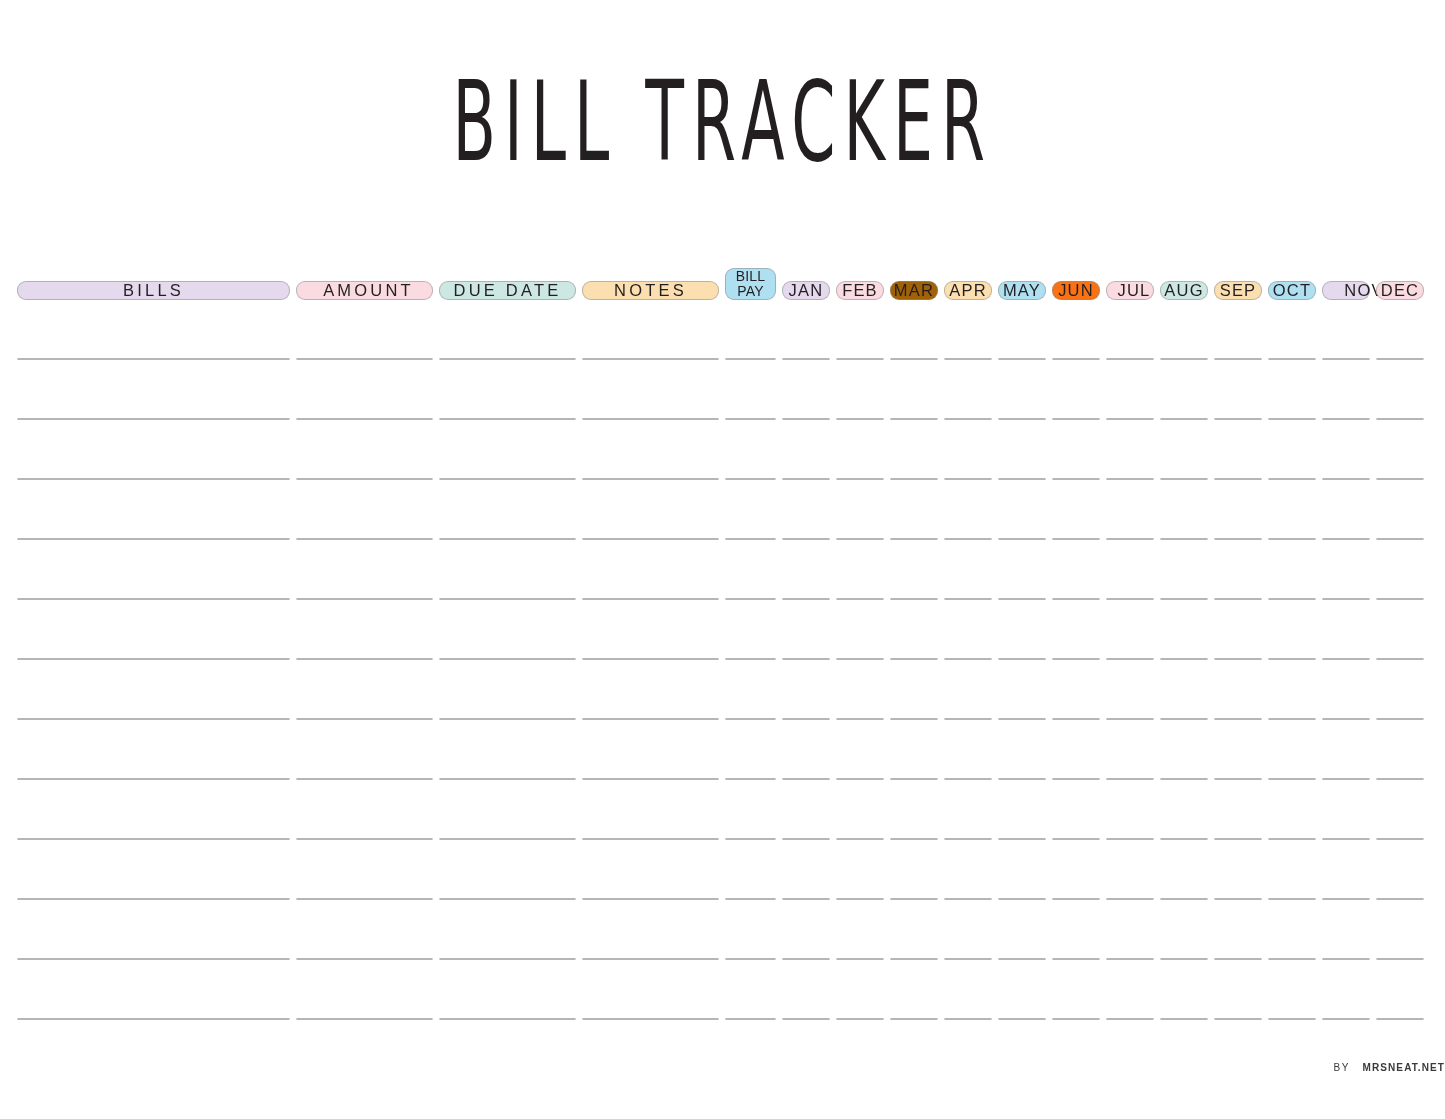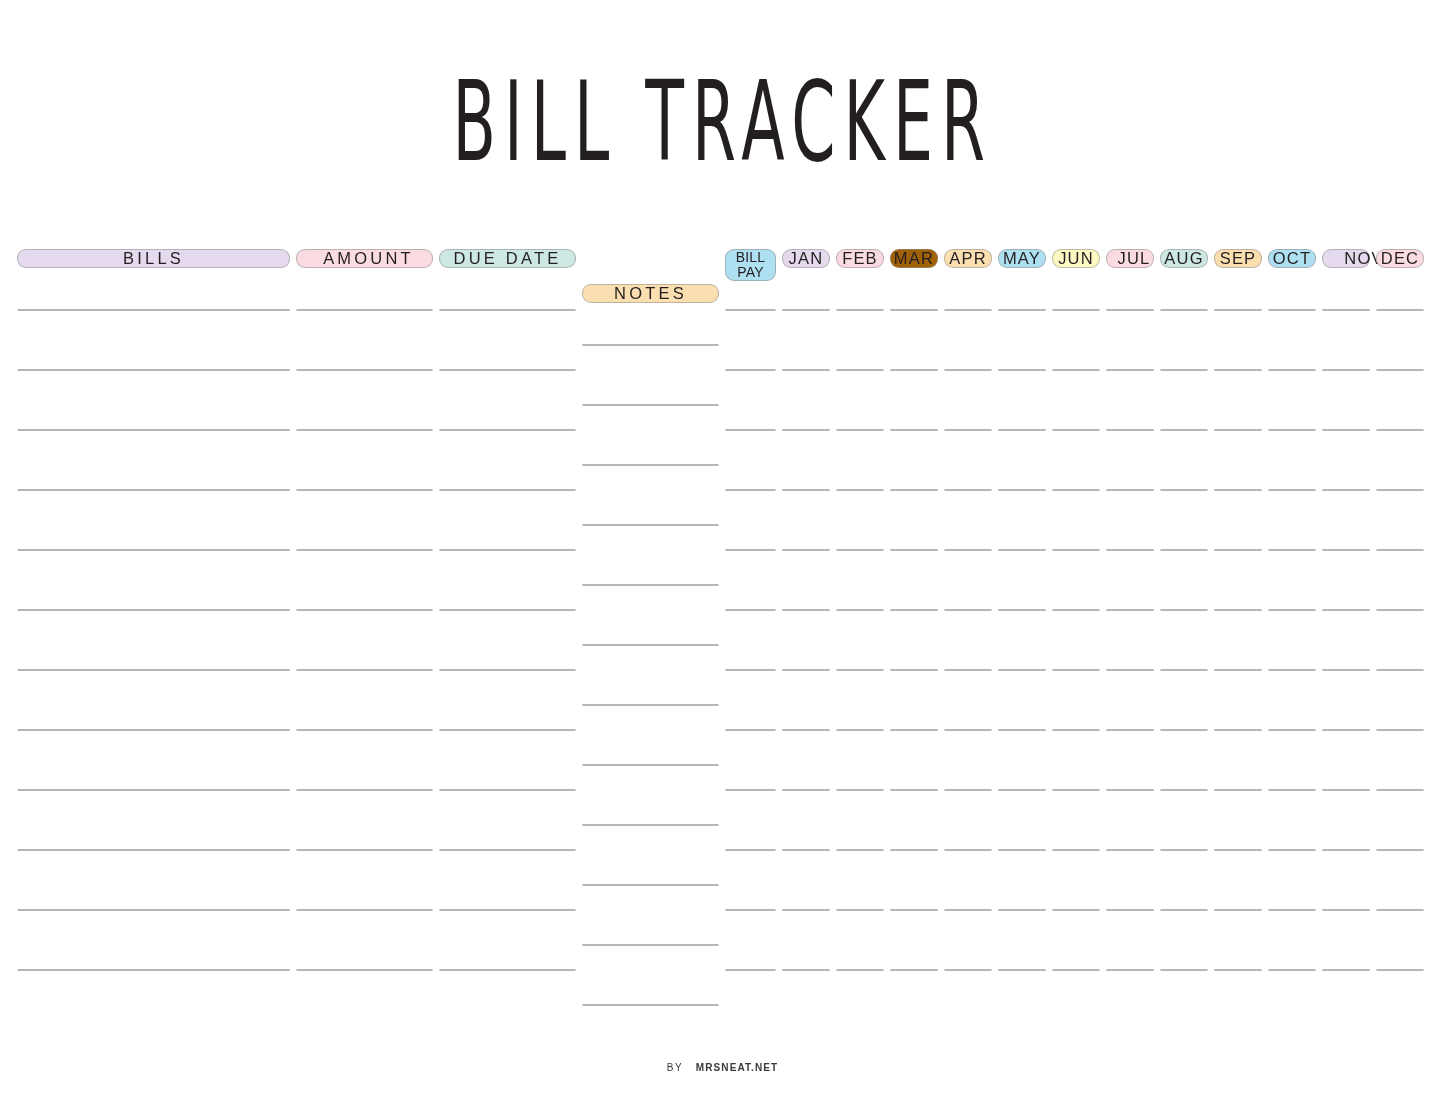--- a/index.html
+++ b/index.html
@@ -46,21 +46,21 @@
   
   .table {
     position: absolute;
     left: 17px;
     top: 249px;
     width: 1411px;
   }
 
   .row {
     display: flex;
-    align-items: flex-start;
+    align-items: flex-end;
     width: 100%;
   }
 
   .header-row { height: 51px; margin-bottom: 9px; }
   .body-row   { height: 51px; margin-bottom: 9px; }
 
   
   .cell {
     box-sizing: border-box;
     margin-right: 6px;
@@ -106,21 +106,21 @@
   .c-month    { width: 48px;  }
 
   
 
   
   .footer {
     position: absolute;
     left: 0;
     top: 1062px;
     width: 1445px;
-    text-align: center;
+    text-align: right;
     font-size: 10px;
     letter-spacing: 1.4px;
     color: #3a3a3a;
   }
   .footer .by {
     font-weight: 400;
     letter-spacing: 1.6px;
   }
   .footer .site {
     font-weight: 700;
@@ -162,21 +162,21 @@
         </div>
         <div class="cell head-cell c-month month-label" style="background: #a16207;">
           <span>MAR</span>
         </div>
         <div class="cell head-cell c-month month-label" style="background: rgb(252, 223, 176);">
           <span>APR</span>
         </div>
         <div class="cell head-cell c-month month-label" style="background: rgb(175, 224, 242);">
           <span>MAY</span>
         </div>
-        <div class="cell head-cell c-month month-label" style="background: #fef9c3;">
+        <div class="cell head-cell c-month month-label" style="background: #f97316;">
           <span>JUN</span>
         </div>
         <div class="cell head-cell c-month month-label" style="background: rgb(250, 219, 225); padding-left: 8px;">
           <span>JUL</span>
         </div>
         <div class="cell head-cell c-month month-label" style="background: rgb(205, 231, 226);">
           <span>AUG</span>
         </div>
         <div class="cell head-cell c-month month-label" style="background: rgb(252, 223, 176);">
           <span>SEP</span>

